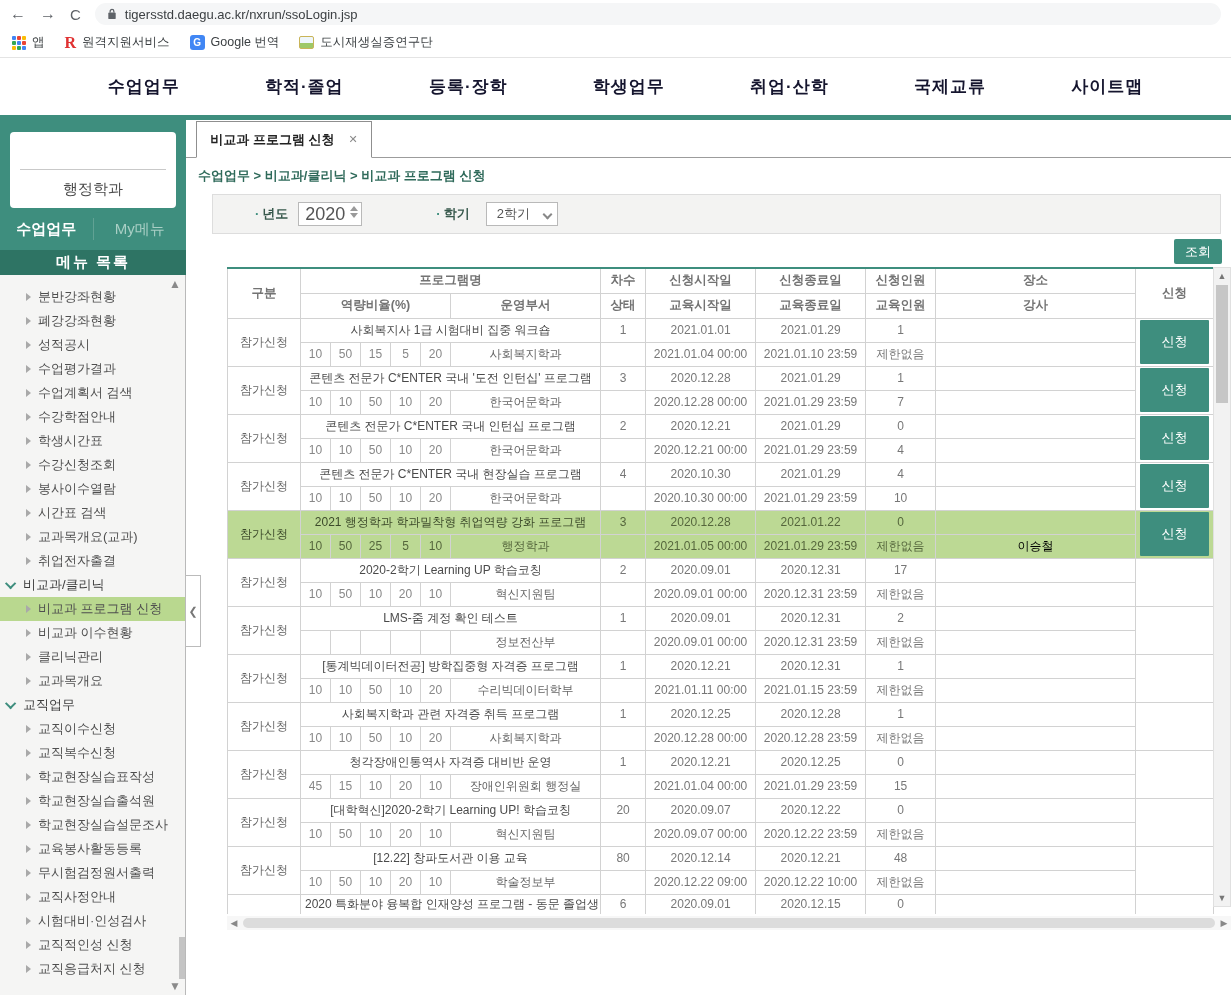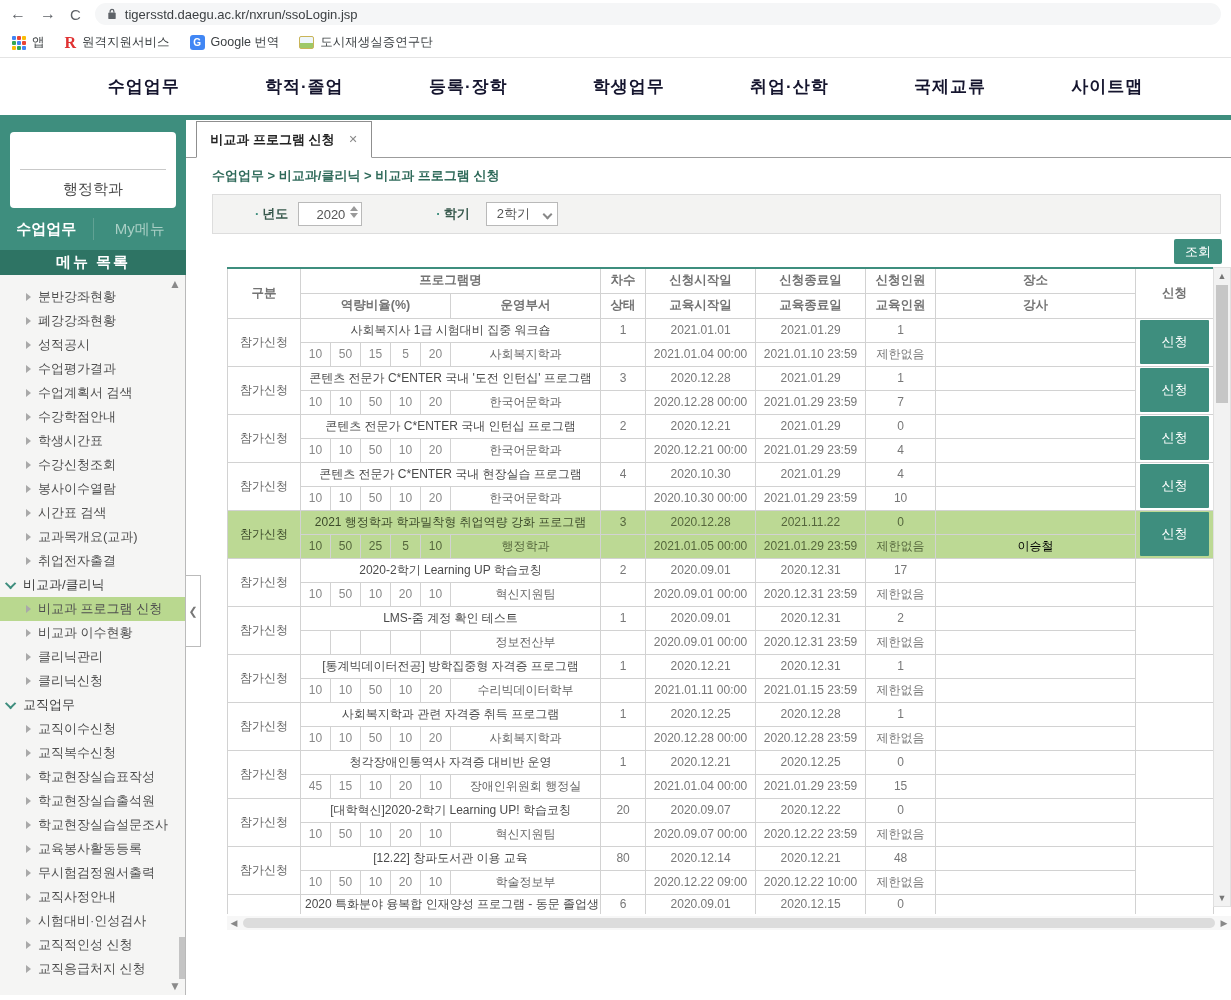--- a/index.html
+++ b/index.html
@@ -56,25 +56,25 @@
   .menu-scroll-up { position:absolute; top:2px; right:4px; color:#8a8a8a; font-size:12px; }
   .menu-scroll-down { position:absolute; bottom:2px; right:4px; color:#8a8a8a; font-size:12px; }
   .menu-thumb { position:absolute; right:0; bottom:16px; width:6px; height:42px; background:#c4c4c4; }
   .collapse-handle { position:absolute; left:185px; top:455px; width:16px; height:72px; background:#fff; border:1px solid #bbb; display:flex; align-items:center; justify-content:center; color:#777; font-size:11px; z-index:5; cursor:pointer; }
 
   
   .content { flex:1; background:#fff; position:relative; overflow:hidden; }
   .tab-bar { height:38px; border-bottom:1px solid #9c9c9c; display:flex; align-items:flex-end; padding-left:10px; }
   .page-tab { height:37px; min-width:176px; border:1px solid #8f8f8f; border-bottom:1px solid #fff; background:#fff; display:flex; align-items:center; justify-content:center; gap:14px; font-size:13px; font-weight:bold; color:#222; position:relative; top:1px; padding:0 12px; }
   .tab-close { color:#8a8a8a; font-size:11px; font-weight:normal; cursor:pointer; }
-  .breadcrumb { padding:9px 0 4px 26px; font-size:13px; font-weight:bold; color:#2f6a5a; }
+  .breadcrumb { padding:9px 0 4px 12px; font-size:13px; font-weight:bold; color:#2f6a5a; }
   .filter-box { margin:5px 10px 0 26px; height:40px; background:#f3f3f2; border:1px solid #ddd; display:flex; align-items:center; gap:10px; padding:0 18px; }
   .f-label { font-size:13px; font-weight:bold; color:#37584c;margin-left:24px; }
   .f-label::before { content:"·"; color:#3E8E7E; font-weight:bold; margin-right:3px; }
-  .year-input { width:64px; height:24px; border:1px solid #b9b9b9; background:#fff; display:flex; align-items:center; justify-content:flex-end; font-size:13px; color:#555; padding-right:16px; position:relative; }
+  .year-input { width:64px; height:24px; border:1px solid #b9b9b9; background:#fff; display:flex; align-items:center; justify-content:flex-end; font-size:18px; color:#555; padding-right:16px; position:relative; }
   .spin { position:absolute; right:3px; top:3px; display:flex; flex-direction:column; gap:2px; }
   .spin i { width:0; height:0; border-left:4px solid transparent; border-right:4px solid transparent; }
   .spin .up { border-bottom:5px solid #9a9a9a; }
   .spin .dn { border-top:5px solid #9a9a9a; }
   .sem-select { width:72px; height:24px; border:1px solid #b9b9b9; background:#fff; display:flex; align-items:center; font-size:13px; color:#555; padding-left:10px; position:relative; margin-left:6px; }
   .sel-chev { position:absolute; right:6px; top:8px; width:7px; height:7px; border-left:2px solid #888; border-bottom:2px solid #888; transform:rotate(-45deg); }
   .gap30 { width:30px; }
   .search-row { height:33px; position:relative; }
   .search-btn { position:absolute; right:9px; bottom:3px; width:48px; height:25px; background:#3E8E7E; color:#fff; border:none; font-size:13px; border-radius:2px; cursor:pointer; font-family:inherit; }
 
@@ -237,21 +237,21 @@
         <div class="mi mi-leaf">
           <span class="tri"></span>
           <span>비교과 이수현황</span>
         </div>
         <div class="mi mi-leaf">
           <span class="tri"></span>
           <span>클리닉관리</span>
         </div>
         <div class="mi mi-leaf">
           <span class="tri"></span>
-          <span>클리닉신청</span>
+          <span>교과목개요</span>
         </div>
         <div class="mi mi-group">
           <span class="chev"></span>
           <span>교직업무</span>
         </div>
         <div class="mi mi-leaf">
           <span class="tri"></span>
           <span>교직이수신청</span>
         </div>
         <div class="mi mi-leaf">
@@ -457,21 +457,21 @@
               <td class="date">2020.10.30 00:00</td>
               <td class="date">2021.01.29 23:59</td>
               <td class="num">10</td>
               <td></td>
             </tr>
             <tr class="hl">
               <td class="cat" rowspan="2">참가신청</td>
               <td class="name" colspan="6">2021 행정학과 학과밀착형 취업역량 강화 프로그램</td>
               <td class="num">3</td>
               <td class="date">2020.12.28</td>
-              <td class="date">2021.11.22</td>
+              <td class="date">2021.01.22</td>
               <td class="num">0</td>
               <td></td>
               <td class="apply-cell" rowspan="2"><button class="apply-btn">신청</button></td>
             </tr>
             <tr class="hl">
               <td class="ratio">10</td>
               <td class="ratio">50</td>
               <td class="ratio">25</td>
               <td class="ratio">5</td>
               <td class="ratio">10</td>

